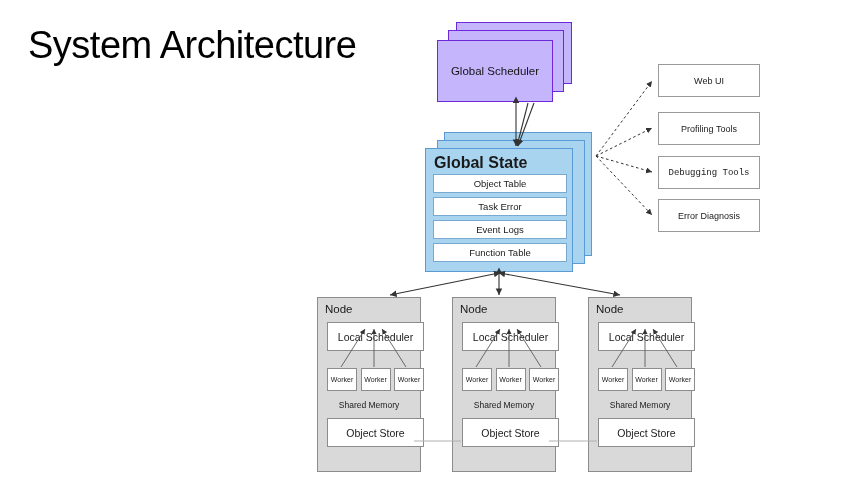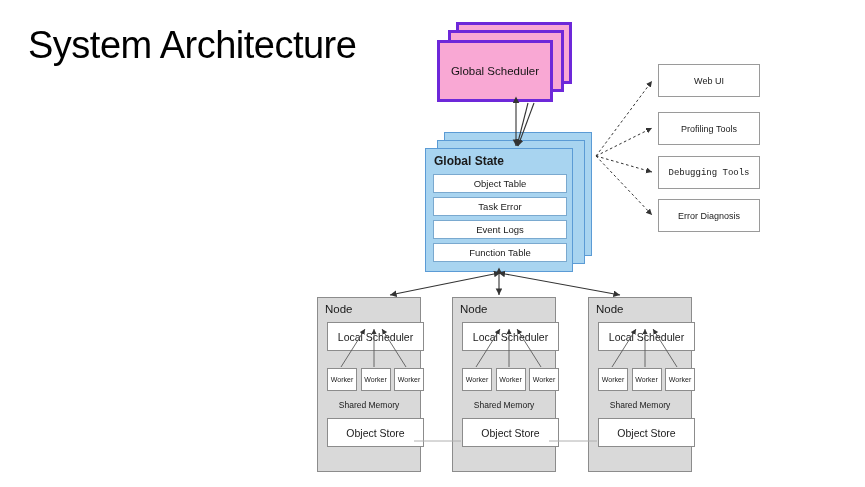--- a/index.html
+++ b/index.html
@@ -37,43 +37,43 @@
     position: absolute;
     box-sizing: border-box;
     display: flex;
     align-items: center;
     justify-content: center;
     text-align: center;
   }
 
   
   .gs-card {
-    background: #f9a8d4;
-    border: 3px solid #6d28d9;
+    background: #c4b5fd;
+    border: 1px solid #6d28d9;
   }
   #gs-shadow2 { left: 456px; top: 22px;  width: 116px; height: 62px; }
   #gs-shadow1 { left: 448px; top: 30px;  width: 116px; height: 62px; }
   #gs-main    { left: 437px; top: 40px;  width: 116px; height: 62px;
                 font-size: 11.5px; color: #141414; }
 
   
   .gstate-card {
     background: #a8d4f0;
     border: 1px solid #5b9bd5;
   }
   #gstate-shadow2 { left: 444px; top: 132px; width: 148px; height: 124px; }
   #gstate-shadow1 { left: 437px; top: 140px; width: 148px; height: 124px; }
   #gstate-main {
     left: 425px; top: 148px; width: 148px; height: 124px;
     display: block;
   }
   #gstate-label {
     position: absolute;
     left: 8px; top: 5px;
-    font-size: 12px;
+    font-size: 16px;
     font-weight: 700;
     color: #1a1a1a;
     text-align: left;
   }
   .gstate-rows {
     position: absolute;
     left: 7px; top: 25px;
     width: 134px;
   }
   .gstate-row {

